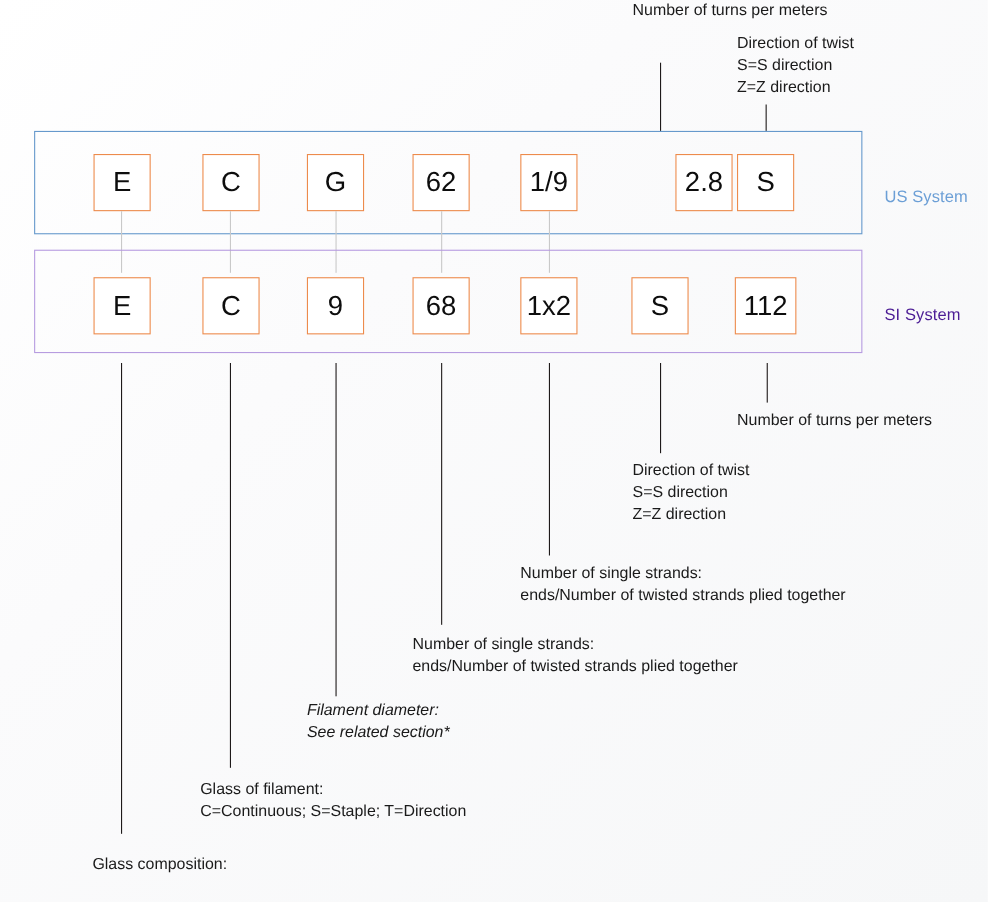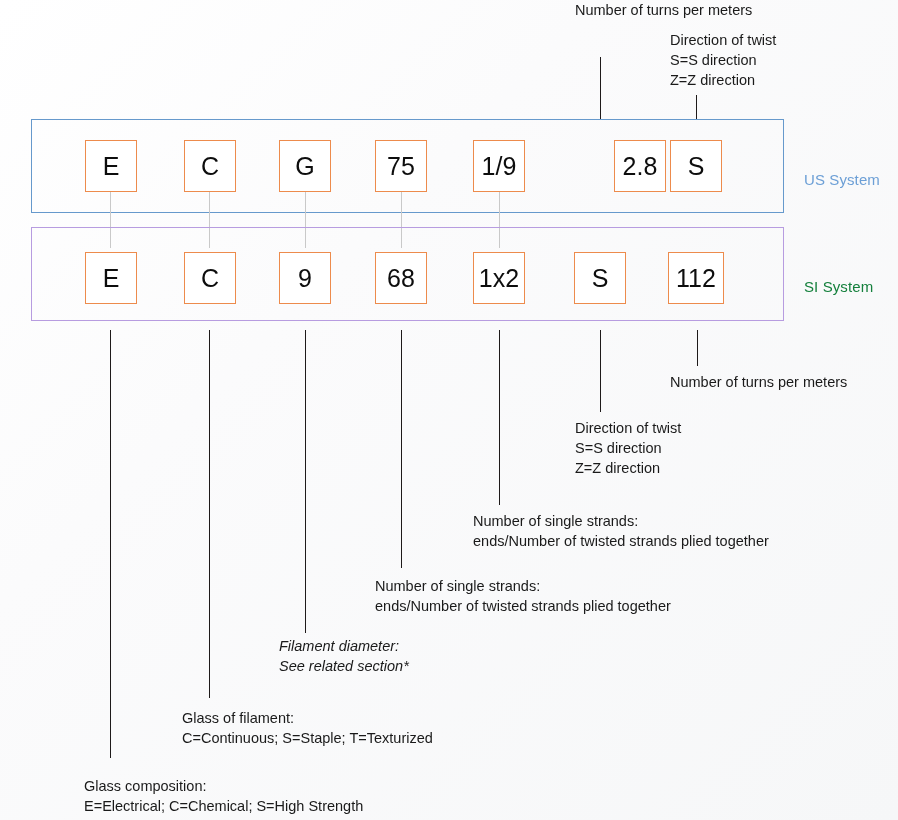--- a/index.html
+++ b/index.html
@@ -50,21 +50,21 @@
     margin-top: 16px;
   }
   .system-label.us {
     left: 804px;
     top: 155px;
     color: #6C9FD6;
   }
   .system-label.si {
     left: 804px;
     top: 262px;
-    color: #15803d;
+    color: #4c1d95;
   }
 
   
   .cell {
     position: absolute;
     box-sizing: border-box;
     width: 52px;
     height: 52px;
     border: 1.8px solid #ED8B4C;
     background: #ffffff;
@@ -123,21 +123,21 @@
 
   <div class="leader" style="left:600px; top:57px; height:62px;"></div>
   <div class="leader" style="left:696px; top:95px; height:24px;"></div>
 
   <div class="system-box us"></div>
   <div class="system-label us">US System</div>
 
   <div class="cell" style="left:85px; top:140px;">E</div>
   <div class="cell" style="left:184px; top:140px;">C</div>
   <div class="cell" style="left:279px; top:140px;">G</div>
-  <div class="cell" style="left:375px; top:140px;">75</div>
+  <div class="cell" style="left:375px; top:140px;">62</div>
   <div class="cell" style="left:473px; top:140px;">1/9</div>
   <div class="cell" style="left:574px; top:140px;margin-left:40px;">2.8</div>
   <div class="cell" style="left:670px; top:140px;">S</div>
 
   <div class="link-grey" style="left:110px; top:192px; height:56px;"></div>
   <div class="link-grey" style="left:209px; top:192px; height:56px;"></div>
   <div class="link-grey" style="left:305px; top:192px; height:56px;"></div>
   <div class="link-grey" style="left:401px; top:192px; height:56px;"></div>
   <div class="link-grey" style="left:499px; top:192px; height:56px;"></div>
 
@@ -180,21 +180,20 @@
     <span class="ln">ends/Number of twisted strands plied together</span>
   </div>
 
   <div class="annot" style="left:279px; top:636px;font-style:italic;">
     <span class="ln">Filament diameter:</span>
     <span class="ln">See related section*</span>
   </div>
 
   <div class="annot" style="left:182px; top:708px;">
     <span class="ln">Glass of filament:</span>
-    <span class="ln">C=Continuous; S=Staple; T=Texturized</span>
+    <span class="ln">C=Continuous; S=Staple; T=Direction</span>
   </div>
 
   <div class="annot" style="left:84px; top:776px;">
     <span class="ln">Glass composition:</span>
-    <span class="ln">E=Electrical; C=Chemical; S=High Strength</span>
   </div>
 
 </div>
 
 </body></html>

